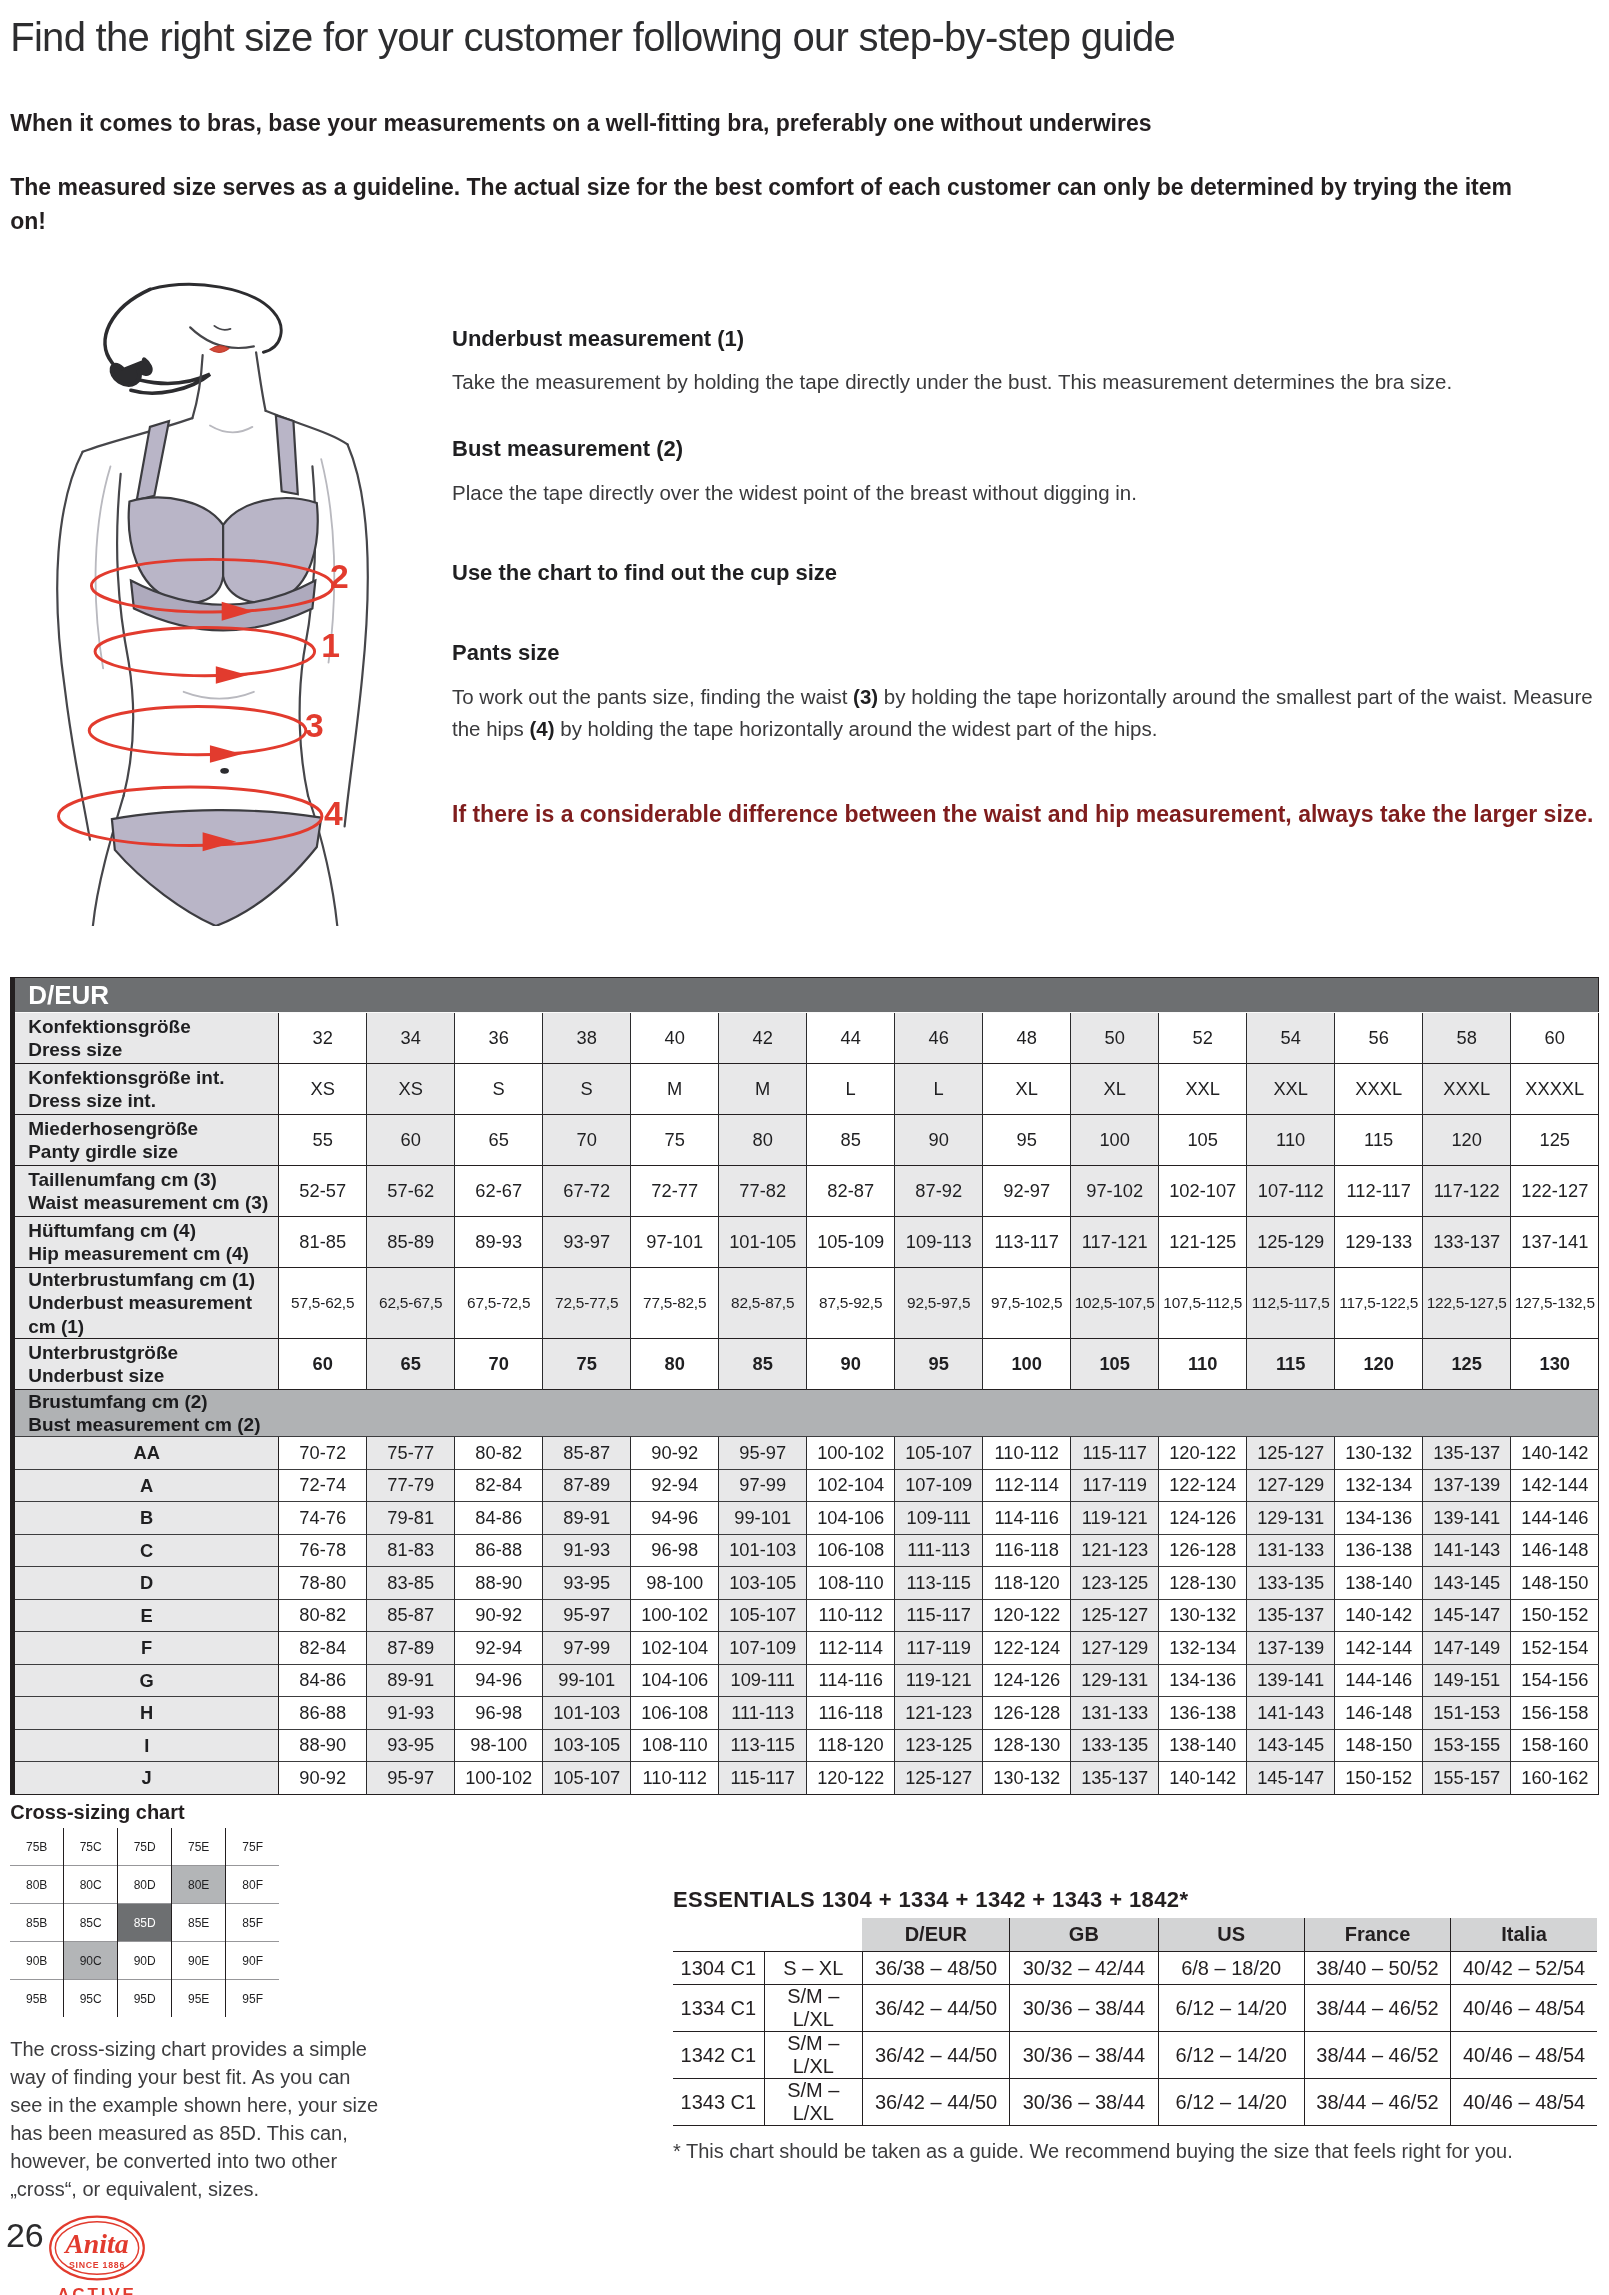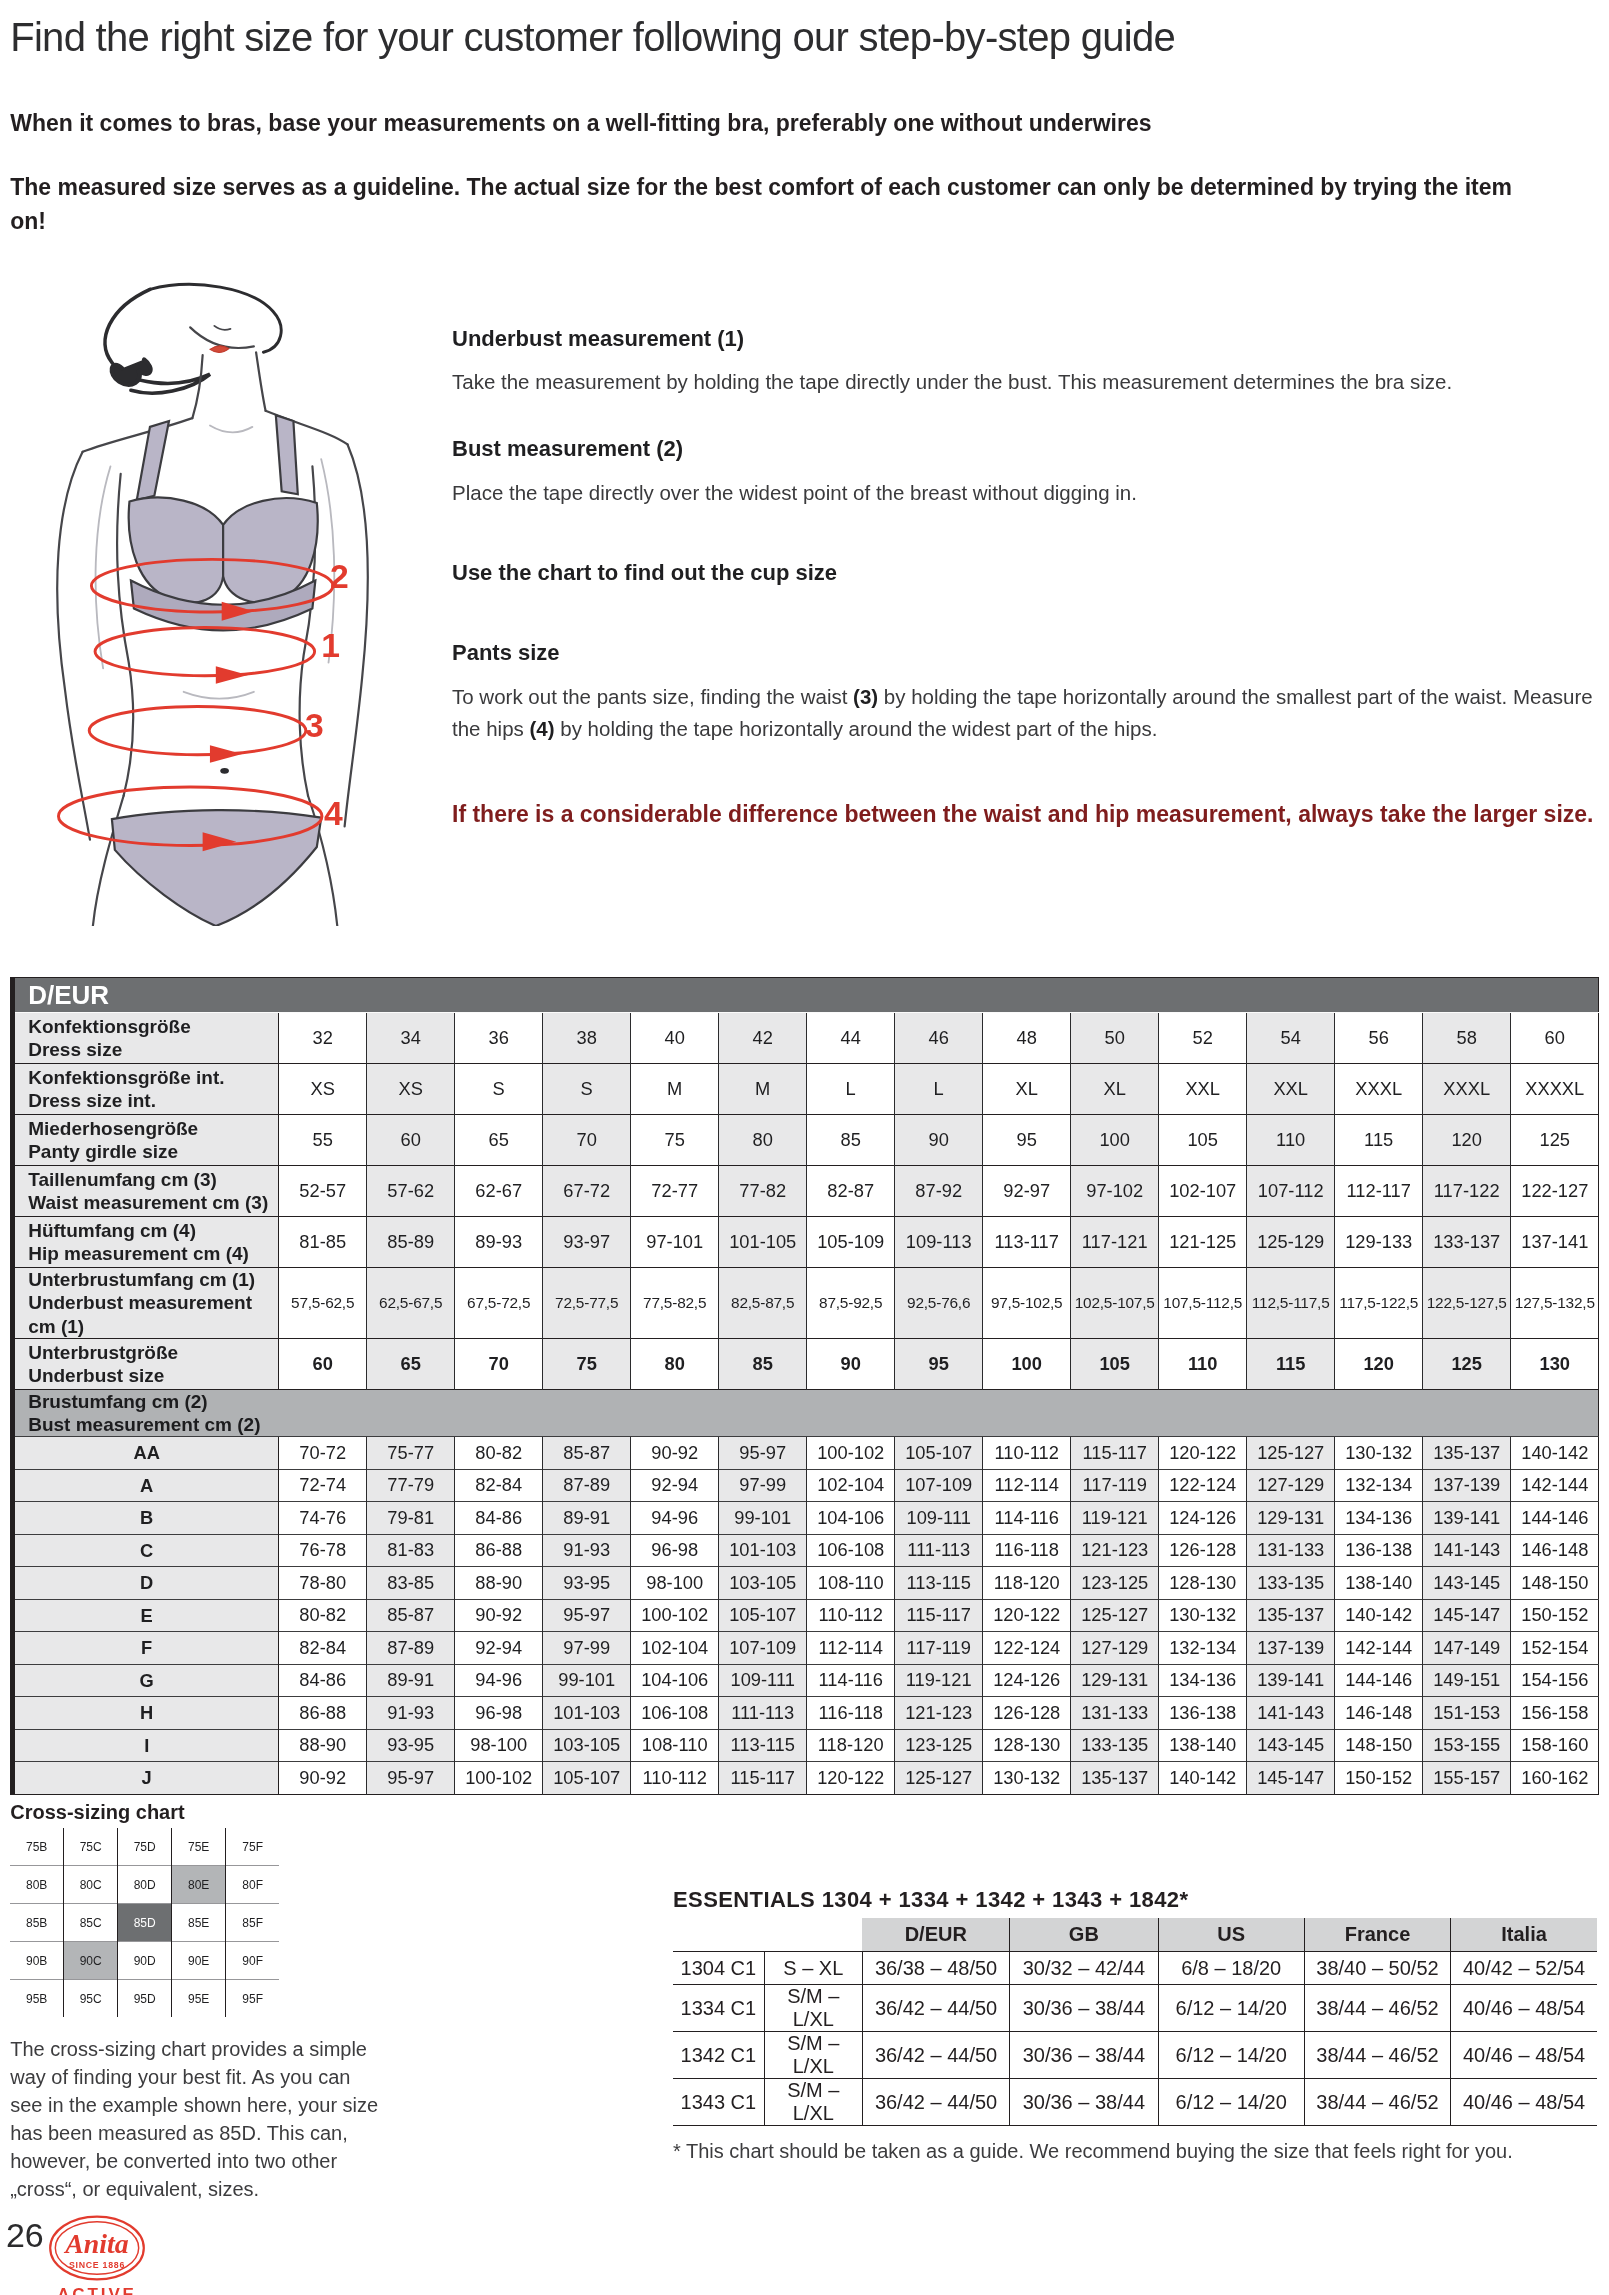--- a/index.html
+++ b/index.html
@@ -282,21 +282,21 @@
             <div>Unterbrustumfang cm (1)</div>
             <div>Underbust measurement cm (1)</div>
           </td>
           <td class="val first">57,5-62,5</td>
           <td class="val shade">62,5-67,5</td>
           <td class="val">67,5-72,5</td>
           <td class="val shade">72,5-77,5</td>
           <td class="val">77,5-82,5</td>
           <td class="val shade">82,5-87,5</td>
           <td class="val">87,5-92,5</td>
-          <td class="val shade">92,5-76,6</td>
+          <td class="val shade">92,5-97,5</td>
           <td class="val">97,5-102,5</td>
           <td class="val shade">102,5-107,5</td>
           <td class="val">107,5-112,5</td>
           <td class="val shade">112,5-117,5</td>
           <td class="val">117,5-122,5</td>
           <td class="val shade">122,5-127,5</td>
           <td class="val">127,5-132,5</td>
         </tr>
         <tr class="info-row bold-vals">
           <td class="label-cell">

